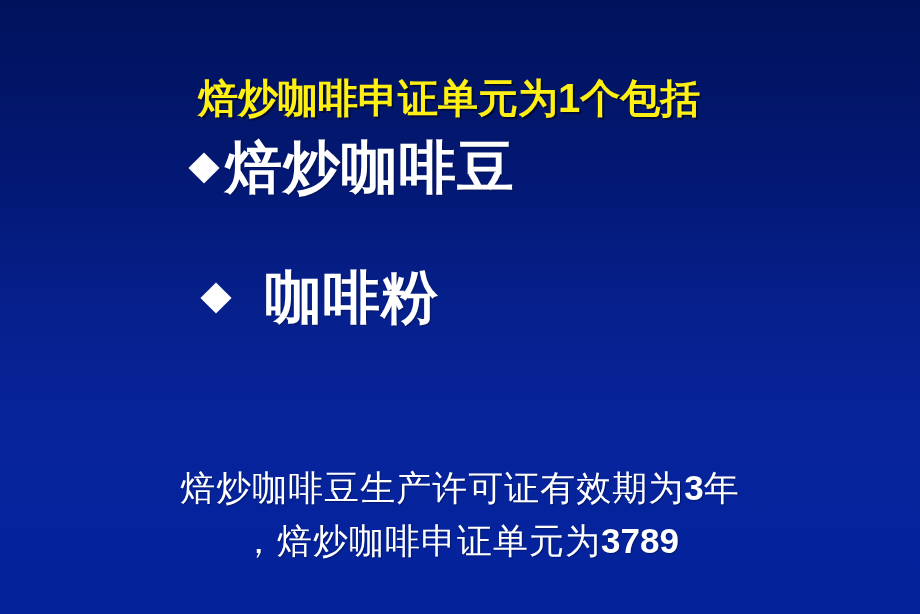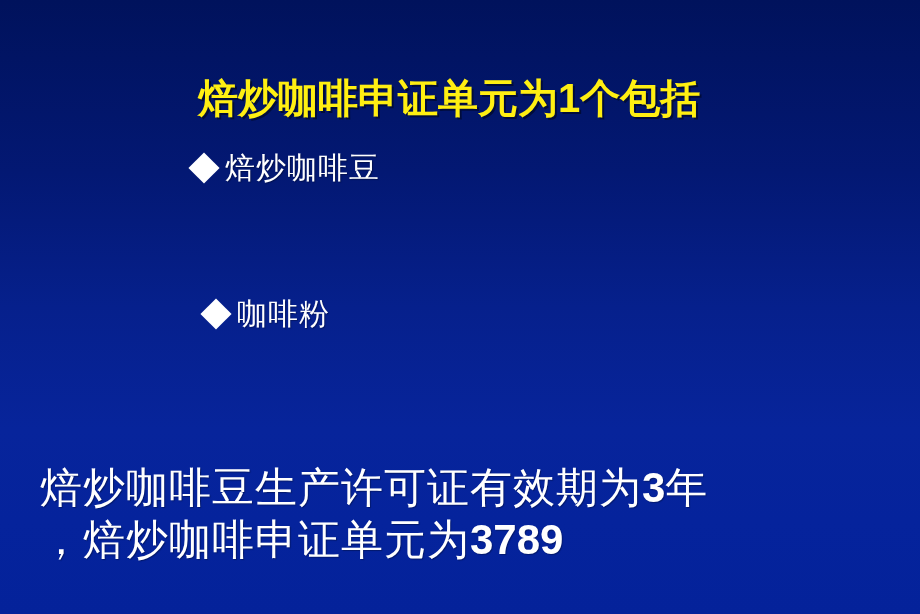--- a/index.html
+++ b/index.html
@@ -52,46 +52,48 @@
   .bullet-line {
     position: absolute;
     display: flex;
     align-items: center;
     color: #ffffff;
     white-space: nowrap;
     font-family: "Liberation Serif", "DejaVu Serif", serif;
     text-shadow: 1px 1px 1px rgba(0,0,0,0.30);
   }
   .bullet-1 { left: 193px; top: 142px; }
-  .bullet-2 { left: 205px; top: 288px; }
+  .bullet-2 { left: 205px; top: 272px; gap: 28px; }
 
   .diamond {
     display: inline-block;
     width: 22px;
     height: 22px;
     background: #ffffff;
     transform: rotate(45deg);
     margin-right: 10px;
     flex: none;
   }
   .bullet-text {
-    font-size: 30px;
+    font-size: 57px;
     line-height: 52px;
     letter-spacing: 1px;
+    font-weight: bold;
   }
 
   
   .footer {
     position: absolute;
     left: 40px;
     top: 462px;
     width: 840px;
+    text-align: center;
     color: #ffffff;
     font-family: "Liberation Serif", "DejaVu Serif", serif;
-    font-size: 42px;
+    font-size: 35px;
     line-height: 52px;
     letter-spacing: 1px;
     text-shadow: 1px 1px 1px rgba(0,0,0,0.30);
   }
   .footer .num {
     font-family: "Liberation Sans", "DejaVu Sans", sans-serif;
     font-weight: bold;
     letter-spacing: 0px;
   }
   .footer-line-2 {

